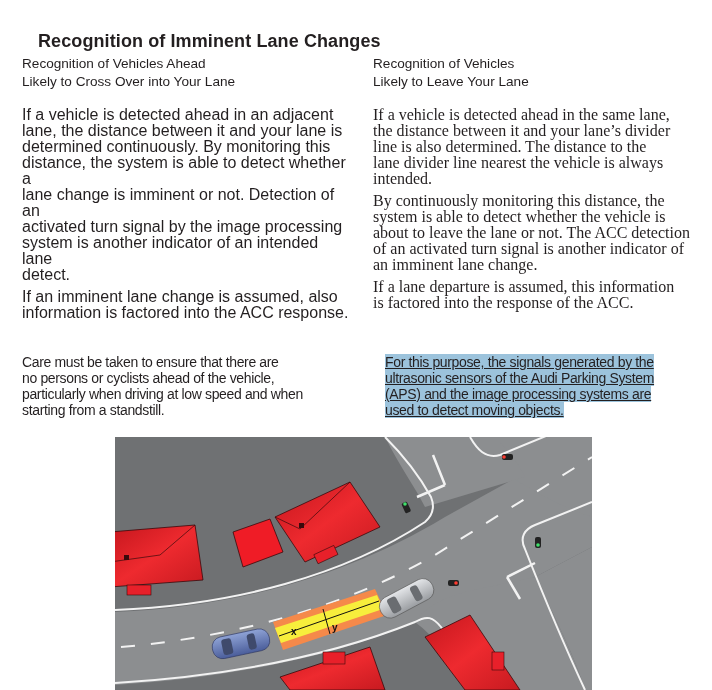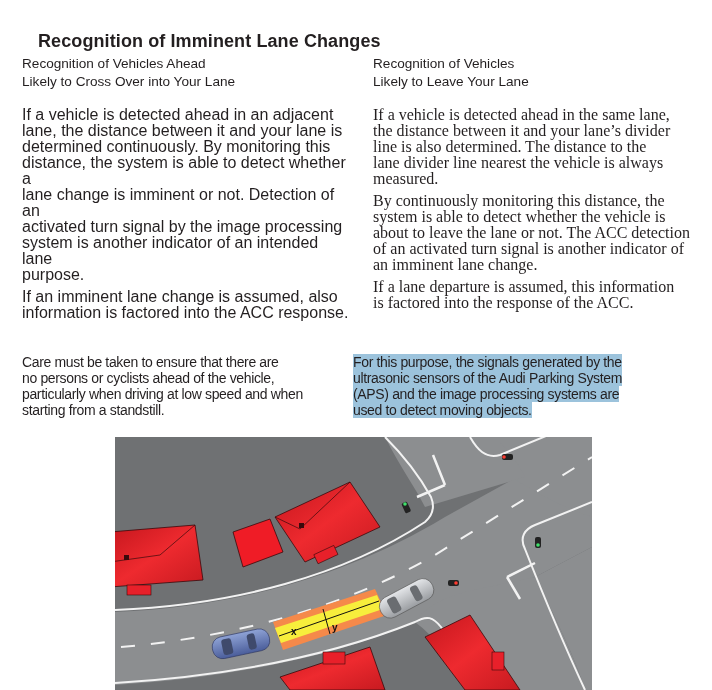--- a/index.html
+++ b/index.html
@@ -47,35 +47,35 @@
 
 <div class="body-col" style="left:22px; top:107px; width:330px;">
   <p>
     <span style="display:block">If a vehicle is detected ahead in an adjacent</span>
     <span style="display:block">lane, the distance between it and your lane is</span>
     <span style="display:block">determined continuously. By monitoring this</span>
     <span style="display:block">distance, the system is able to detect whether a</span>
     <span style="display:block">lane change is imminent or not. Detection of an</span>
     <span style="display:block">activated turn signal by the image processing</span>
     <span style="display:block">system is another indicator of an intended lane</span>
-    <span style="display:block">purpose.</span>
+    <span style="display:block">detect.</span>
   </p>
   <p>
     <span style="display:block">If an imminent lane change is assumed, also</span>
     <span style="display:block">information is factored into the ACC response.</span>
   </p>
 </div>
 
 <div class="body-col" style="left:373px; top:107px; width:330px;font-family:Liberation Serif, serif;">
   <p>
     <span style="display:block">If a vehicle is detected ahead in the same lane,</span>
     <span style="display:block">the distance between it and your lane’s divider</span>
     <span style="display:block">line is also determined. The distance to the</span>
     <span style="display:block">lane divider line nearest the vehicle is always</span>
-    <span style="display:block">measured.</span>
+    <span style="display:block">intended.</span>
   </p>
   <p>
     <span style="display:block">By continuously monitoring this distance, the</span>
     <span style="display:block">system is able to detect whether the vehicle is</span>
     <span style="display:block">about to leave the lane or not. The ACC detection</span>
     <span style="display:block">of an activated turn signal is another indicator of</span>
     <span style="display:block">an imminent lane change.</span>
   </p>
   <p>
     <span style="display:block">If a lane departure is assumed, this information</span>
@@ -83,21 +83,21 @@
   </p>
 </div>
 
 <div class="narrow" style="left:22px; top:354px; width:330px;">
   <span style="display:block">Care must be taken to ensure that there are</span>
   <span style="display:block">no persons or cyclists ahead of the vehicle,</span>
   <span style="display:block">particularly when driving at low speed and when</span>
   <span style="display:block">starting from a standstill.</span>
 </div>
 
-<div class="narrow hl-block" style="left:353px; top:354px; width:300px;">
+<div class="narrow hl-block" style="left:385px; top:354px; width:300px;text-decoration:underline;">
   <span><em>For this purpose, the signals generated by the</em></span>
   <span><em>ultrasonic sensors of the Audi Parking System</em></span>
   <span><em>(APS) and the image processing systems are</em></span>
   <span><em>used to detect moving objects.</em></span>
 </div>
 
 <div class="figure">
   <svg width="477" height="253" viewBox="0 0 477 253">
     <defs>
       <linearGradient id="roofG" x1="0" y1="0" x2="1" y2="1">

